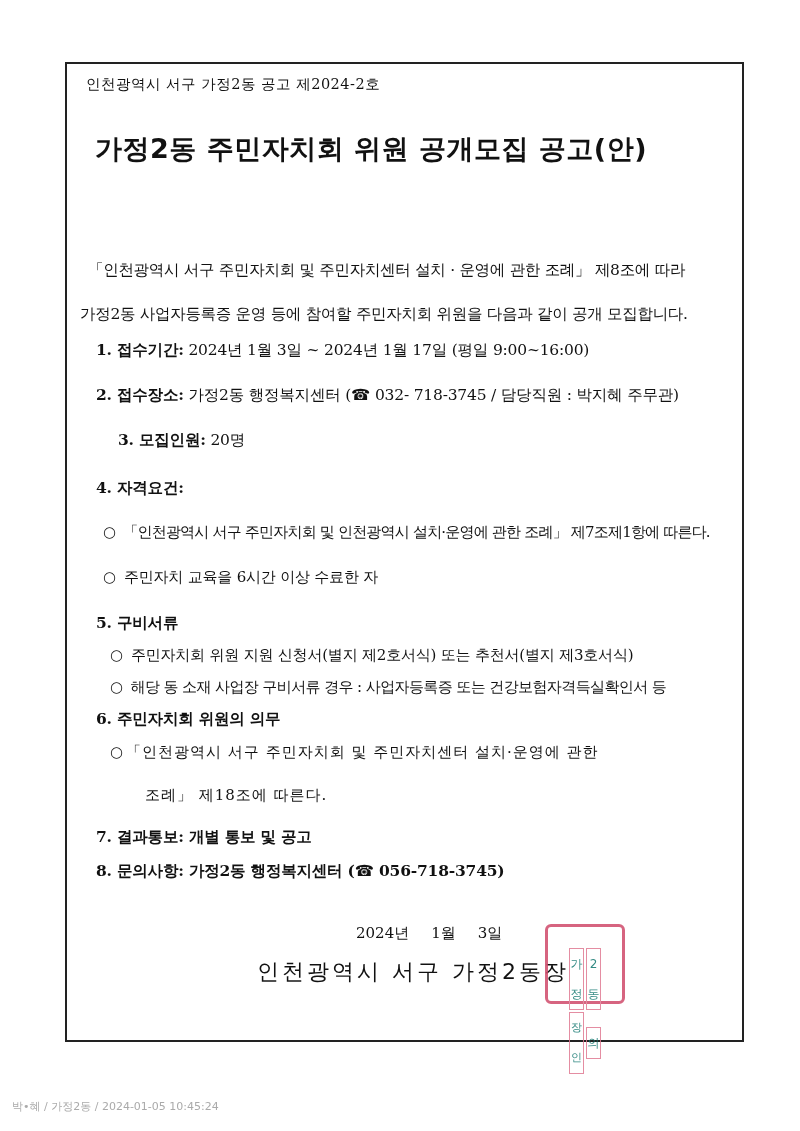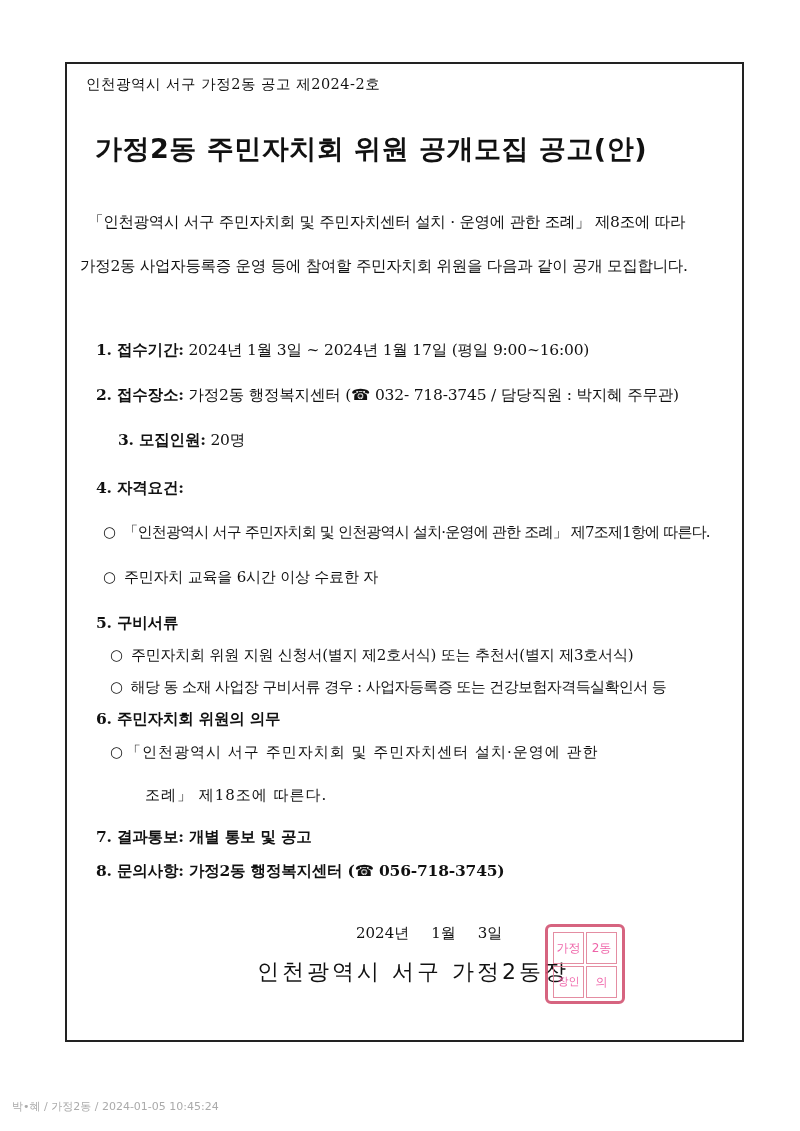--- a/index.html
+++ b/index.html
@@ -12,37 +12,37 @@
     position: absolute; left: 65px; top: 62px; width: 679px; height: 980px;
     border: 2px solid #222; box-sizing: border-box;
   }
   .abs { position: absolute; white-space: nowrap; }
   .doc-no { left: 86px; top: 75px; font-size: 14.5px; letter-spacing: 0.5px; }
   .title {
     left: 0; width: 742px; text-align: center; top: 131px;
     font-family: "DejaVu Sans", "Liberation Sans", sans-serif;
     font-size: 27px; font-weight: bold; letter-spacing: 0.5px;
   }
-  .intro { font-size: 15.5px; letter-spacing: -0.3px; }
+  .intro { font-size: 15.5px; letter-spacing: -0.3px; margin-top: 48px; }
   .intro1 { left: 88px; top: 212px; }
   .intro2 { left: 80px; top: 256px; }
   .item { font-size: 15.5px; left: 96px; letter-spacing: -0.2px; }
   .item b { font-weight: bold; }
   .sub { font-size: 15px; letter-spacing: -0.2px; }
   .bullet { display: inline-block; margin-right: 8px; }
   .date { left: 356px; top: 924px; font-size: 15px; }
   .date span { margin-right: 22px; }
   .signer { left: 257px; top: 957px; font-size: 22px; letter-spacing: 3px;
     font-family: "DejaVu Sans", "Liberation Sans", sans-serif; }
   .seal {
     position: absolute; left: 545px; top: 924px; width: 80px; height: 80px;
     border: 3px solid #d04a6a; border-radius: 6px; box-sizing: border-box;
     opacity: 0.85; display: grid; grid-template-columns: 1fr 1fr;
-    color: #ec4899; font-size: 20px; font-family: "DejaVu Sans", sans-serif;
-    text-align: center; align-items: center; padding: 4px;
+    color: #0f766e; font-size: 20px; font-family: "DejaVu Sans", sans-serif;
+    text-align: center; align-items: center; padding: 20px;
   }
   .seal span { border: 1px solid #e07a92; margin: 1px; line-height: 30px; }
   .footer { left: 12px; top: 1099px; font-size: 11px; color: #aaaaaa;
     font-family: "DejaVu Sans", "Liberation Sans", sans-serif; }
   .phone { font-family: "DejaVu Sans", sans-serif; }
 </style>
 </head>
 <body>
 
 <div class="frame"></div>

